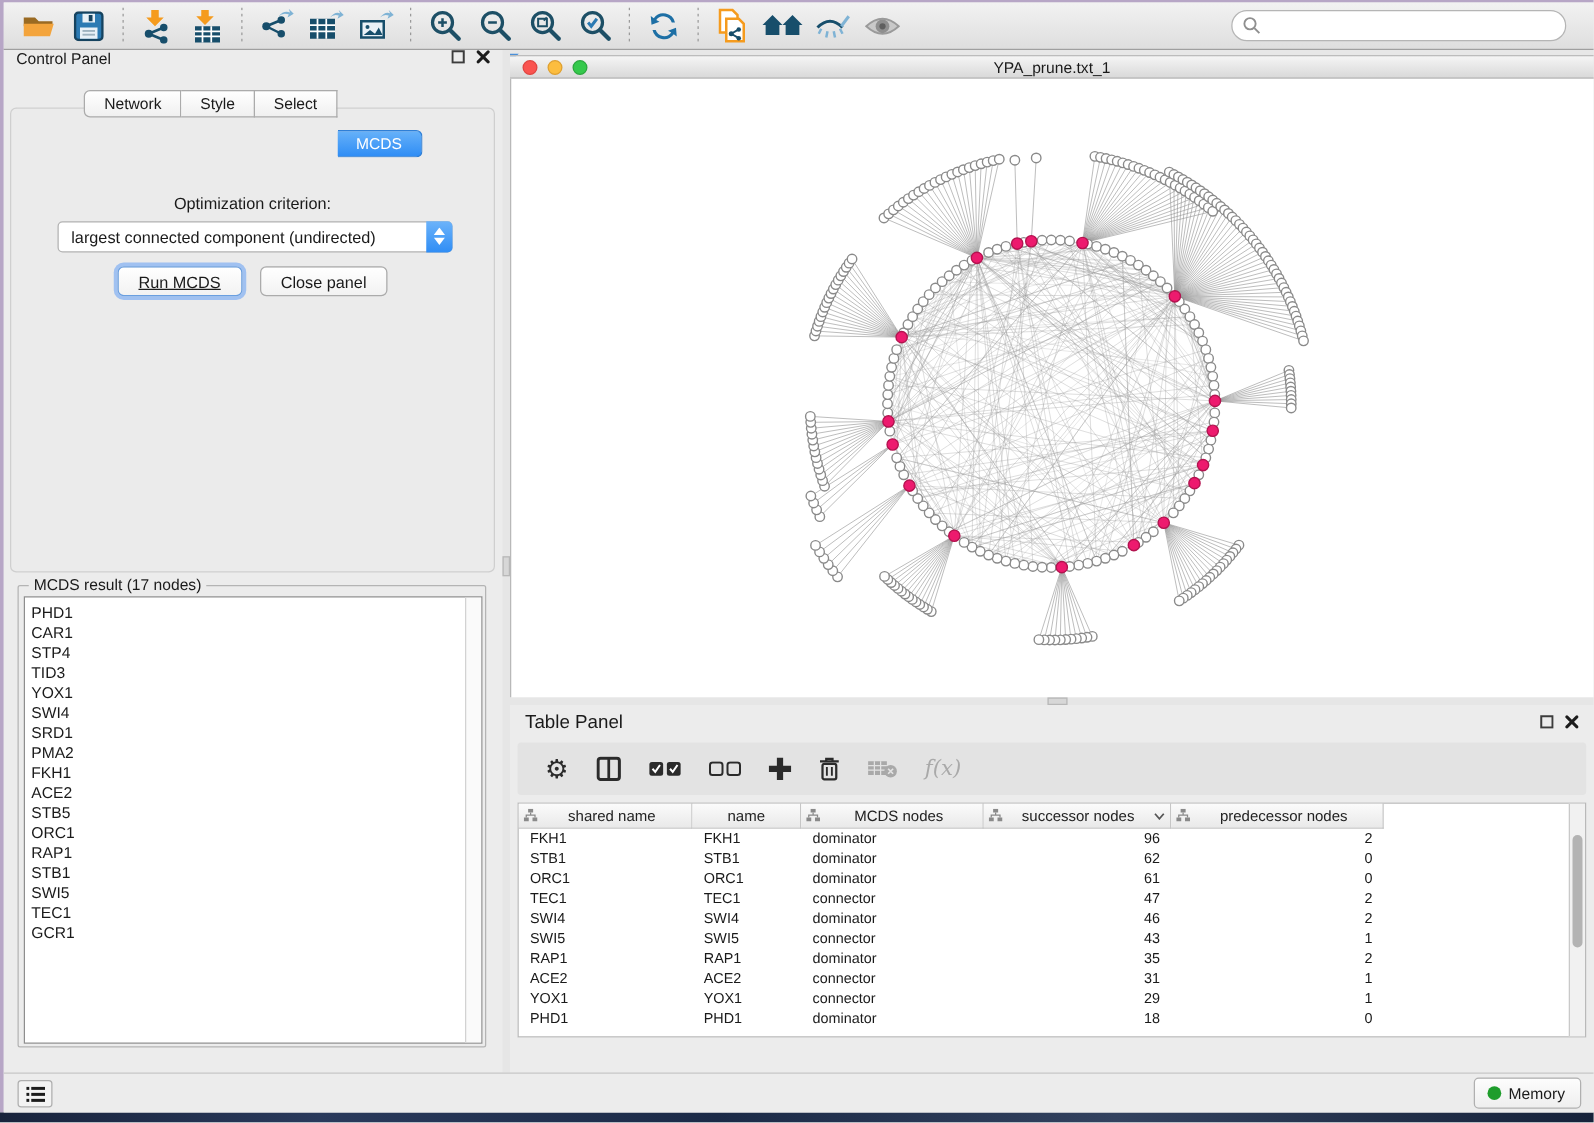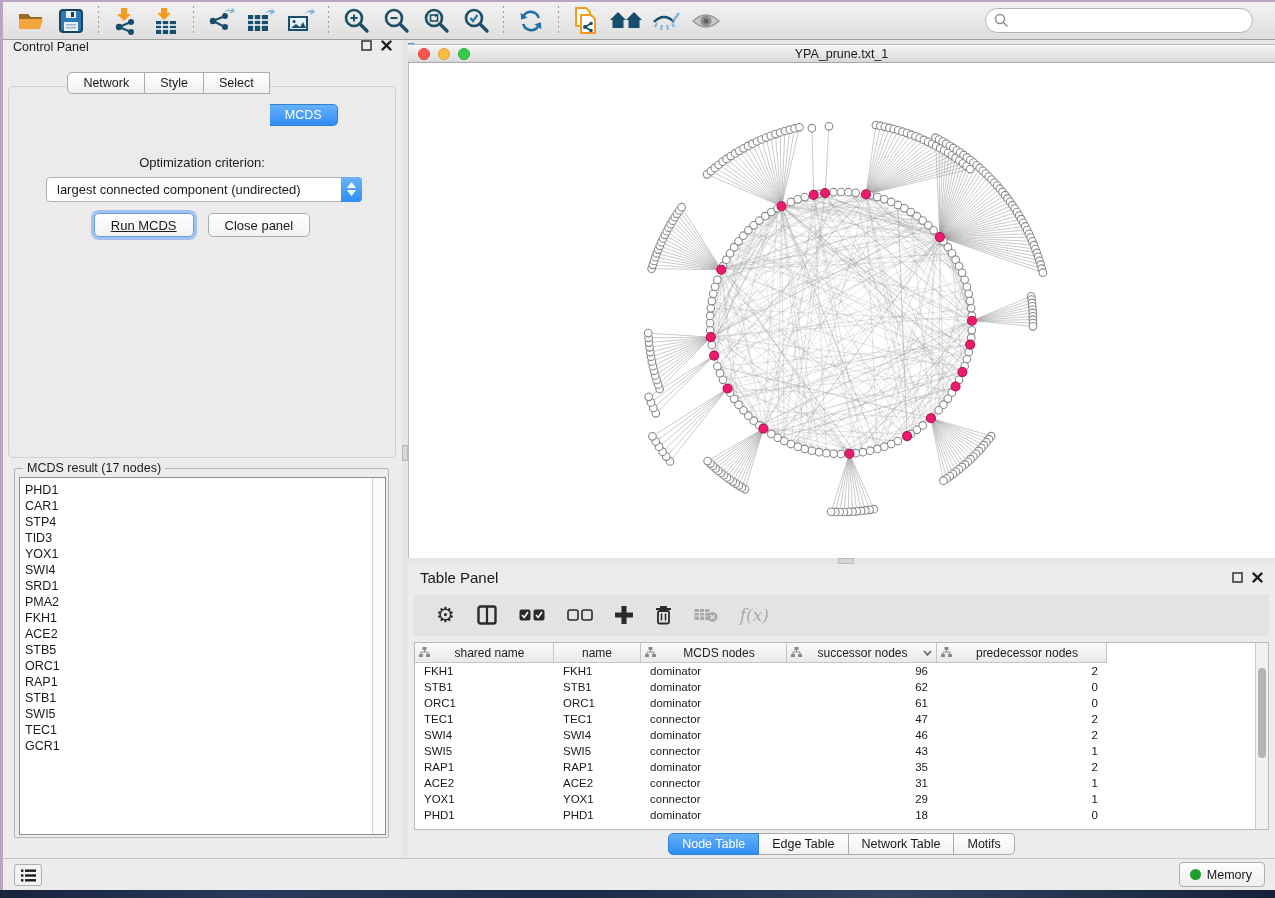--- a/index.html
+++ b/index.html
@@ -1323,26 +1323,20 @@
           <div class="tcell" style="width: 87px;">PHD1</div>
           <div class="tcell" style="width: 146px;">dominator</div>
           <div class="tcell num" style="width: 150px;">18</div>
           <div class="tcell num" style="width: 170px;">0</div>
         </div>
       </div>
     <div class="tbl-scroll">
       <div class="tbl-thumb"></div>
     </div>
   </div>
-  <div class="tp-tabs" id="tp-tabs">
-      <div class="tp-tab active">Node Table</div>
-      <div class="tp-tab">Edge Table</div>
-      <div class="tp-tab">Network Table</div>
-      <div class="tp-tab">Motifs</div>
-    </div>
 </div>
 
 <div class="statusbar">
   <div class="list-btn">
     <svg width="15" height="13" viewBox="0 0 15 13">
       <rect x="0" y="0.5" width="2.4" height="2.4" fill="#1c1c1c"></rect>
         <rect x="0" y="5.3" width="2.4" height="2.4" fill="#1c1c1c"></rect>
         <rect x="0" y="10.1" width="2.4" height="2.4" fill="#1c1c1c"></rect>
       <rect x="4" y="0.5" width="11" height="2.4" fill="#1c1c1c"></rect>
         <rect x="4" y="5.3" width="11" height="2.4" fill="#1c1c1c"></rect>

